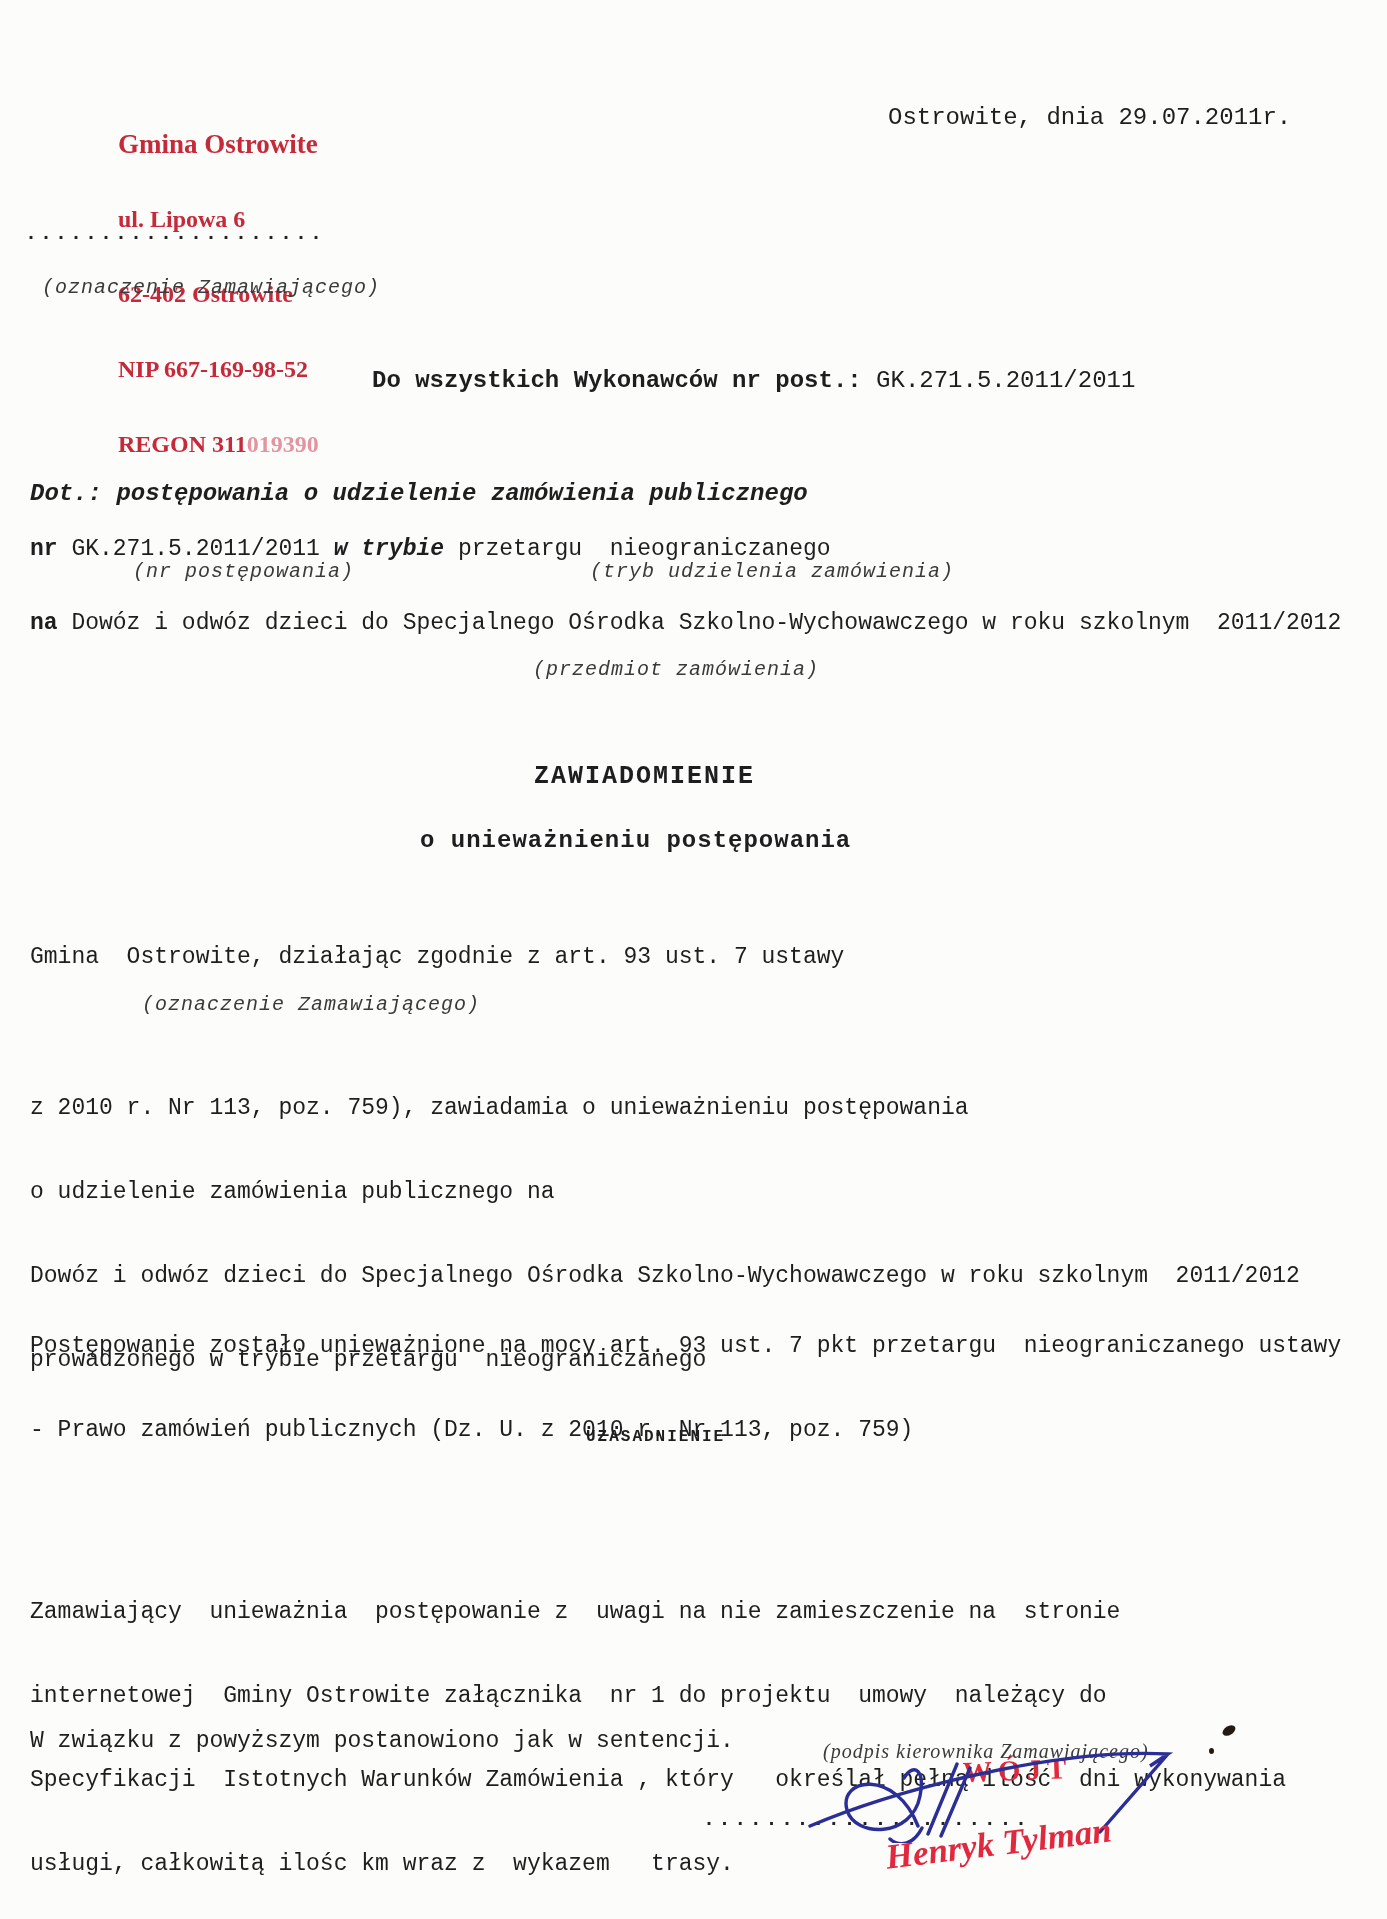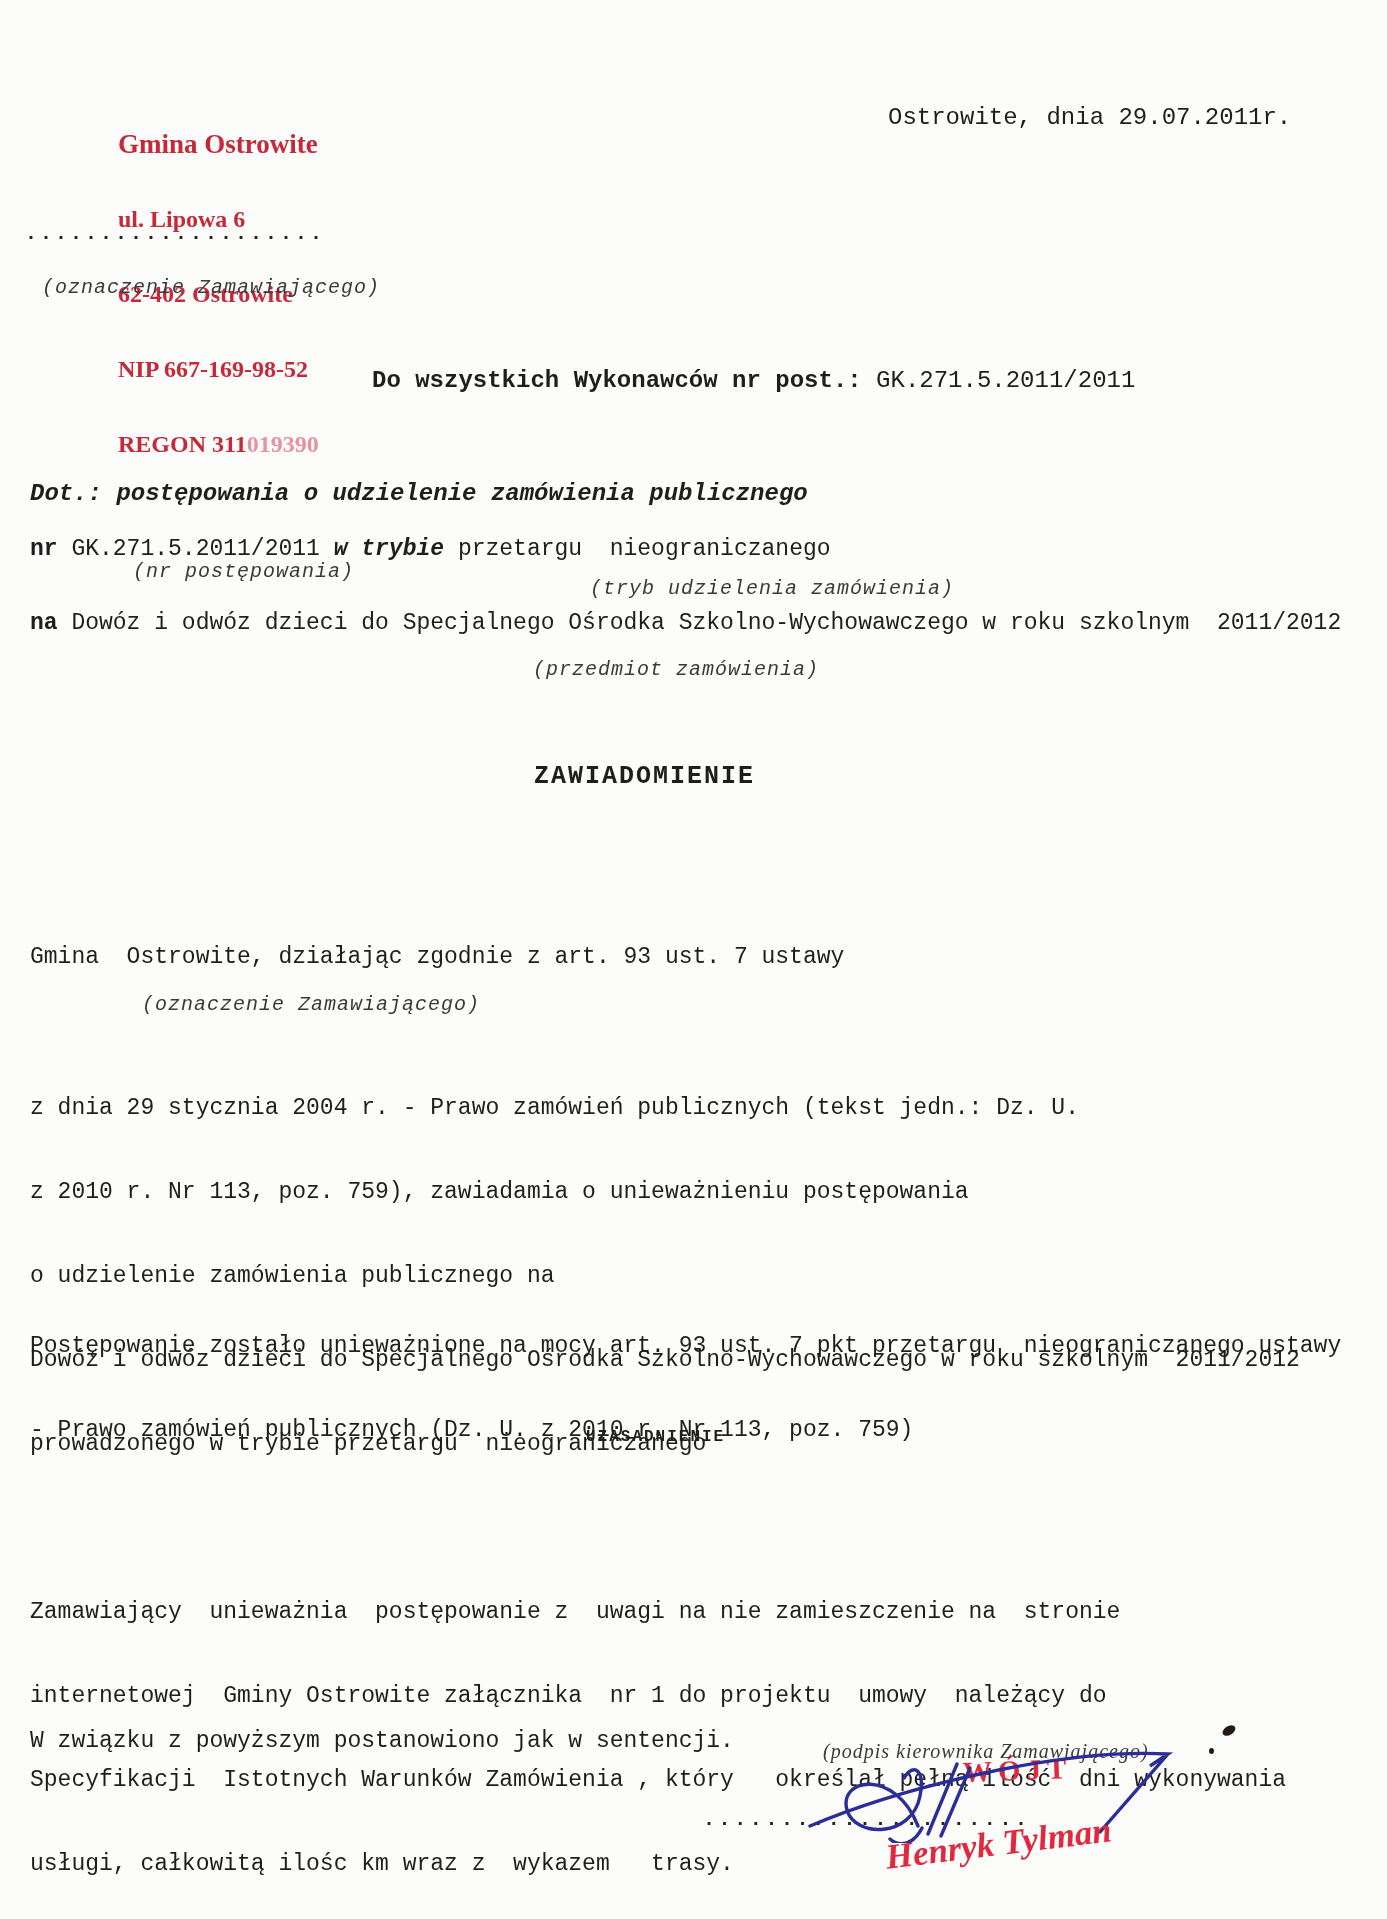--- a/index.html
+++ b/index.html
@@ -56,31 +56,31 @@
   <div class="abs addr" style="left:888px; top:104px;">Ostrowite, dnia 29.07.2011r.</div>
 
   <div class="abs dots" style="left:25px; top:222px;">....................</div>
   <div class="abs caption" style="left:42px; top:276px;">(oznaczenie Zamawiającego)</div>
 
   <div class="abs addr" style="left:372px; top:367px;"><span class="bold">Do wszystkich Wykonawców nr post.:</span><span> GK.271.5.2011/2011</span></div>
 
   <div class="abs subj1" style="left:30px; top:480px;">Dot.: postępowania o udzielenie zamówienia publicznego</div>
   <div class="abs subj2" style="left:30px; top:515px;margin-top:21px;"><span class="bold">nr</span><span> GK.271.5.2011/2011 </span><span class="bold ital">w trybie</span><span> przetargu  nieograniczanego</span></div>
   <div class="abs caption" style="left:133px; top:560px;">(nr postępowania)</div>
-  <div class="abs caption" style="left:590px; top:560px;margin-top:17px;">(tryb udzielenia zamówienia)</div>
+  <div class="abs caption" style="left:590px; top:560px;">(tryb udzielenia zamówienia)</div>
   <div class="abs body-line" style="left:30px; top:610px;"><span class="bold">na</span><span> Dowóz i odwóz dzieci do Specjalnego Ośrodka Szkolno-Wychowawczego w roku szkolnym  2011/2012</span></div>
   <div class="abs caption" style="left:533px; top:658px;">(przedmiot zamówienia)</div>
 
   <div class="abs h-title" style="left:534px; top:762px;">ZAWIADOMIENIE</div>
+  <div class="abs h-sub" style="left:420px; top:827px;">o unieważnieniu postępowania</div>
 
   <div class="abs body-line" style="left:30px; top:944px;">Gmina  Ostrowite, działając zgodnie z art. 93 ust. 7 ustawy</div>
   <div class="abs caption" style="left:142px; top:993px;">(oznaczenie Zamawiającego)</div>
 
   <div class="abs body-line lh32" style="left:30px; top:1040px;">
-    <div>z dnia 29 stycznia 2004 r. - Prawo zamówień publicznych (tekst jedn.: Dz. U.</div>
     <div>z 2010 r. Nr 113, poz. 759), zawiadamia o unieważnieniu postępowania</div>
     <div>o udzielenie zamówienia publicznego na</div>
     <div>Dowóz i odwóz dzieci do Specjalnego Ośrodka Szkolno-Wychowawczego w roku szkolnym  2011/2012</div>
     <div>prowadzonego w trybie przetargu  nieograniczanego</div>
   </div>
 
   <div class="abs body-line lh32" style="left:30px; top:1278px;">
     <div>Postępowanie zostało unieważnione na mocy art. 93 ust. 7 pkt przetargu  nieograniczanego ustawy</div>
     <div>- Prawo zamówień publicznych (Dz. U. z 2010 r. Nr 113, poz. 759)</div>
   </div>

